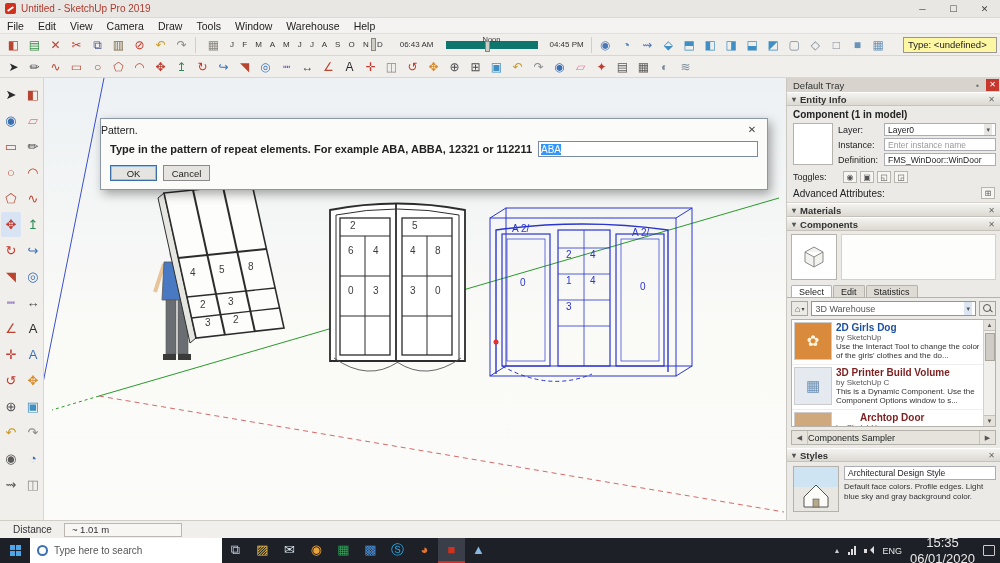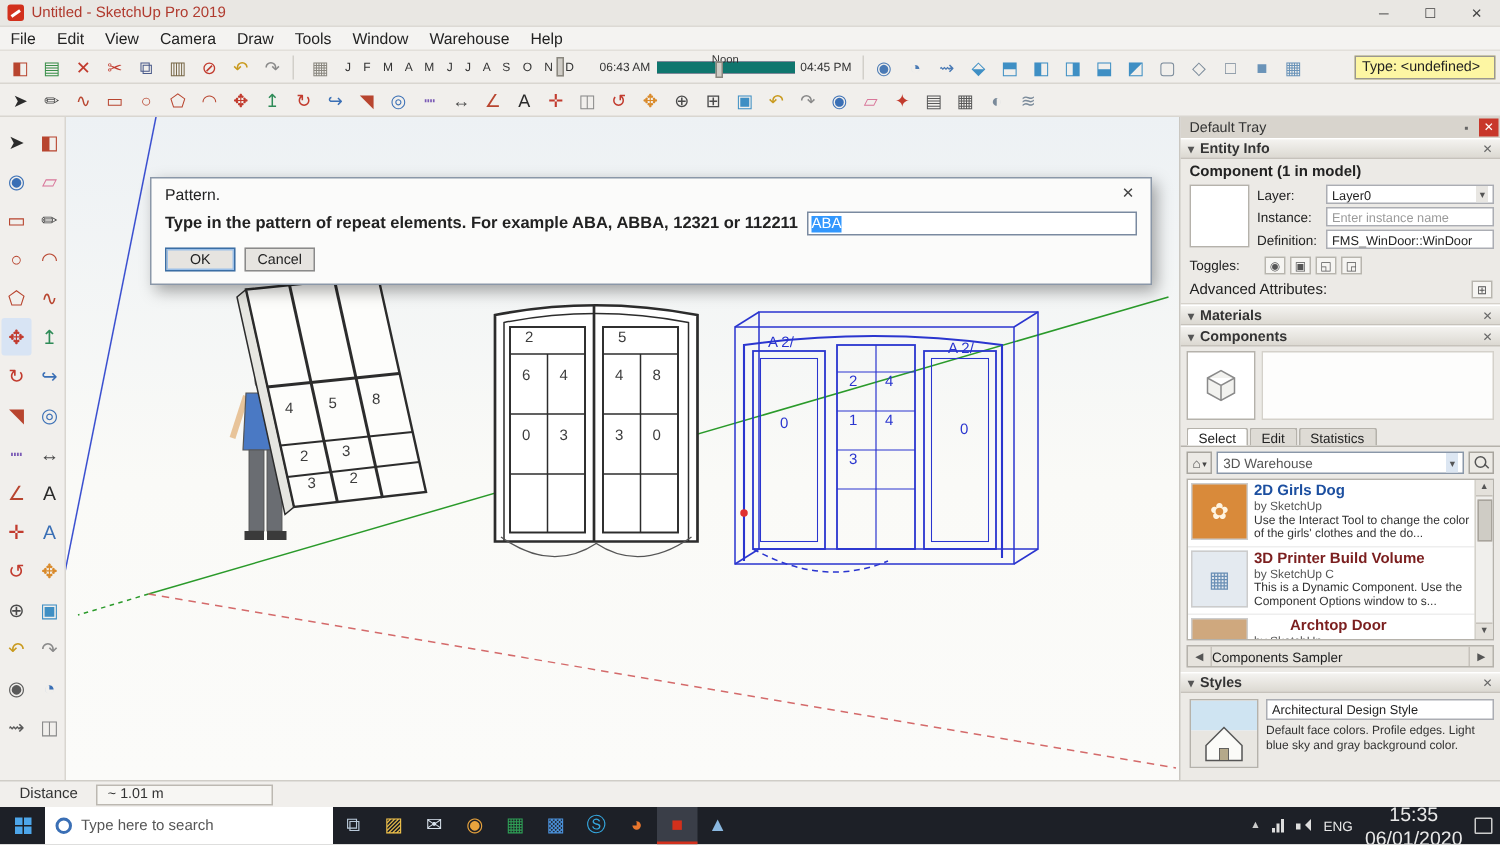--- a/index.html
+++ b/index.html
@@ -19,21 +19,21 @@
   .menubar { height:16px; background:#f4f3f1; border-bottom:1px solid #e2dfda; display:flex; align-items:center; }
   .menu-item { padding:1px 7px; font-size:10.5px; }
 
   
   .toolbar { height:22px; background:#f1efec; border-bottom:1px solid #d9d6d0; display:flex; align-items:center; padding:0 3px; }
   .tb-icon { width:21px; height:19px; display:inline-flex; align-items:center; justify-content:center; font-size:12px; border-radius:2px; flex:none; }
   .tb-sep { width:1px; height:16px; background:#d2cfc9; margin:0 3px; flex:none; }
   .shadow-block { display:flex; align-items:center; gap:6px; flex:none; padding:0 4px; }
   .months { position:relative; font-size:8px; letter-spacing:3px; color:#333; padding-right:8px; }
   .month-handle { position:absolute; left:86%; top:-2px; width:5px; height:13px; background:#cfccc6; border:1px solid #8a877f; }
-  .time-slider { display:flex; align-items:center; gap:4px; font-size:8px; color:#333; }
+  .time-slider { display:flex; align-items:center; gap:12px; font-size:8px; color:#333; }
   .time-track { position:relative; width:92px; height:4px; background:#ec4899; border:4px solid #0f766e; }
   .time-handle { position:absolute; left:42%; top:-4px; width:5px; height:11px; background:#cfccc6; border:1px solid #8a877f; }
   .noon-label { position:absolute; left:50%; top:-10px; transform:translateX(-50%); font-size:7.5px; }
   .type-field { margin-left:auto; width:94px; height:16px; background:#fdf6a3; border:1px solid #9a9790; font-size:9.5px; display:flex; align-items:center; padding:0 4px; flex:none; }
 
   
   .main { display:flex; height:442px; }
   .lefttools { width:44px; background:#f1efec; border-right:1px solid #d9d6d0; display:grid; grid-template-columns:21px 21px; align-content:start; gap:1px; padding:4px 0 0 1px; }
   .lt-icon { width:20px; height:25px; display:flex; align-items:center; justify-content:center; font-size:13px; border-radius:2px; }
 
@@ -118,21 +118,21 @@
   .spk::before { content:""; position:absolute; left:0; top:2.5px; width:3px; height:4px; background:#ddd; }
   .spk::after { content:""; position:absolute; left:2px; top:0; border:4.5px solid transparent; border-right-color:#ddd; }
   .net { display:flex; align-items:flex-end; gap:1px; height:9px; }
   .net span { width:2px; background:#ddd; }
   .net .b1{height:3px;} .net .b2{height:6px;} .net .b3{height:9px;}
   .clock { text-align:center; line-height:1.2; font-size:13px; }
   .notif { width:12px; height:11px; border:1px solid #ccc; border-radius:1px; }
 
   
   .dialog { position:absolute; left:100px; top:118px; width:668px; background:#fbfbfa; border:1px solid #8a97a8; box-shadow:3px 4px 10px rgba(0,0,0,.35); z-index:50; }
-  .dlg-title { height:21px; display:flex; align-items:center; padding-left:9px; font-size:10.5px; color:#222; }
+  .dlg-title { height:21px; display:flex; align-items:center; font-size:10.5px; color:#222; }
   .dlg-close { margin-left:auto; width:30px; height:21px; text-align:center; line-height:21px; font-size:10px; color:#444; }
   .dlg-body { padding:1px 9px 8px; }
   .dlg-row { display:flex; align-items:center; gap:6px; }
   .dlg-msg { font-size:11px; font-weight:bold; white-space:nowrap; }
   .dlg-input { flex:1; height:16px; background:#fff; border:1px solid #7a8aa0; display:flex; align-items:center; padding:0 2px; font-size:10px; }
   .sel { background:#3297fd; color:#fff; }
   .dlg-buttons { display:flex; gap:6px; margin-top:8px; }
   .btn { min-width:47px; height:16px; background:#e6e4e0; border:1px solid #8a8a8a; font-size:9.5px; display:flex; align-items:center; justify-content:center; }
   .btn.primary { border-color:#3a6ea5; box-shadow:inset 0 0 0 1px #9cc0e8; }
 </style>

